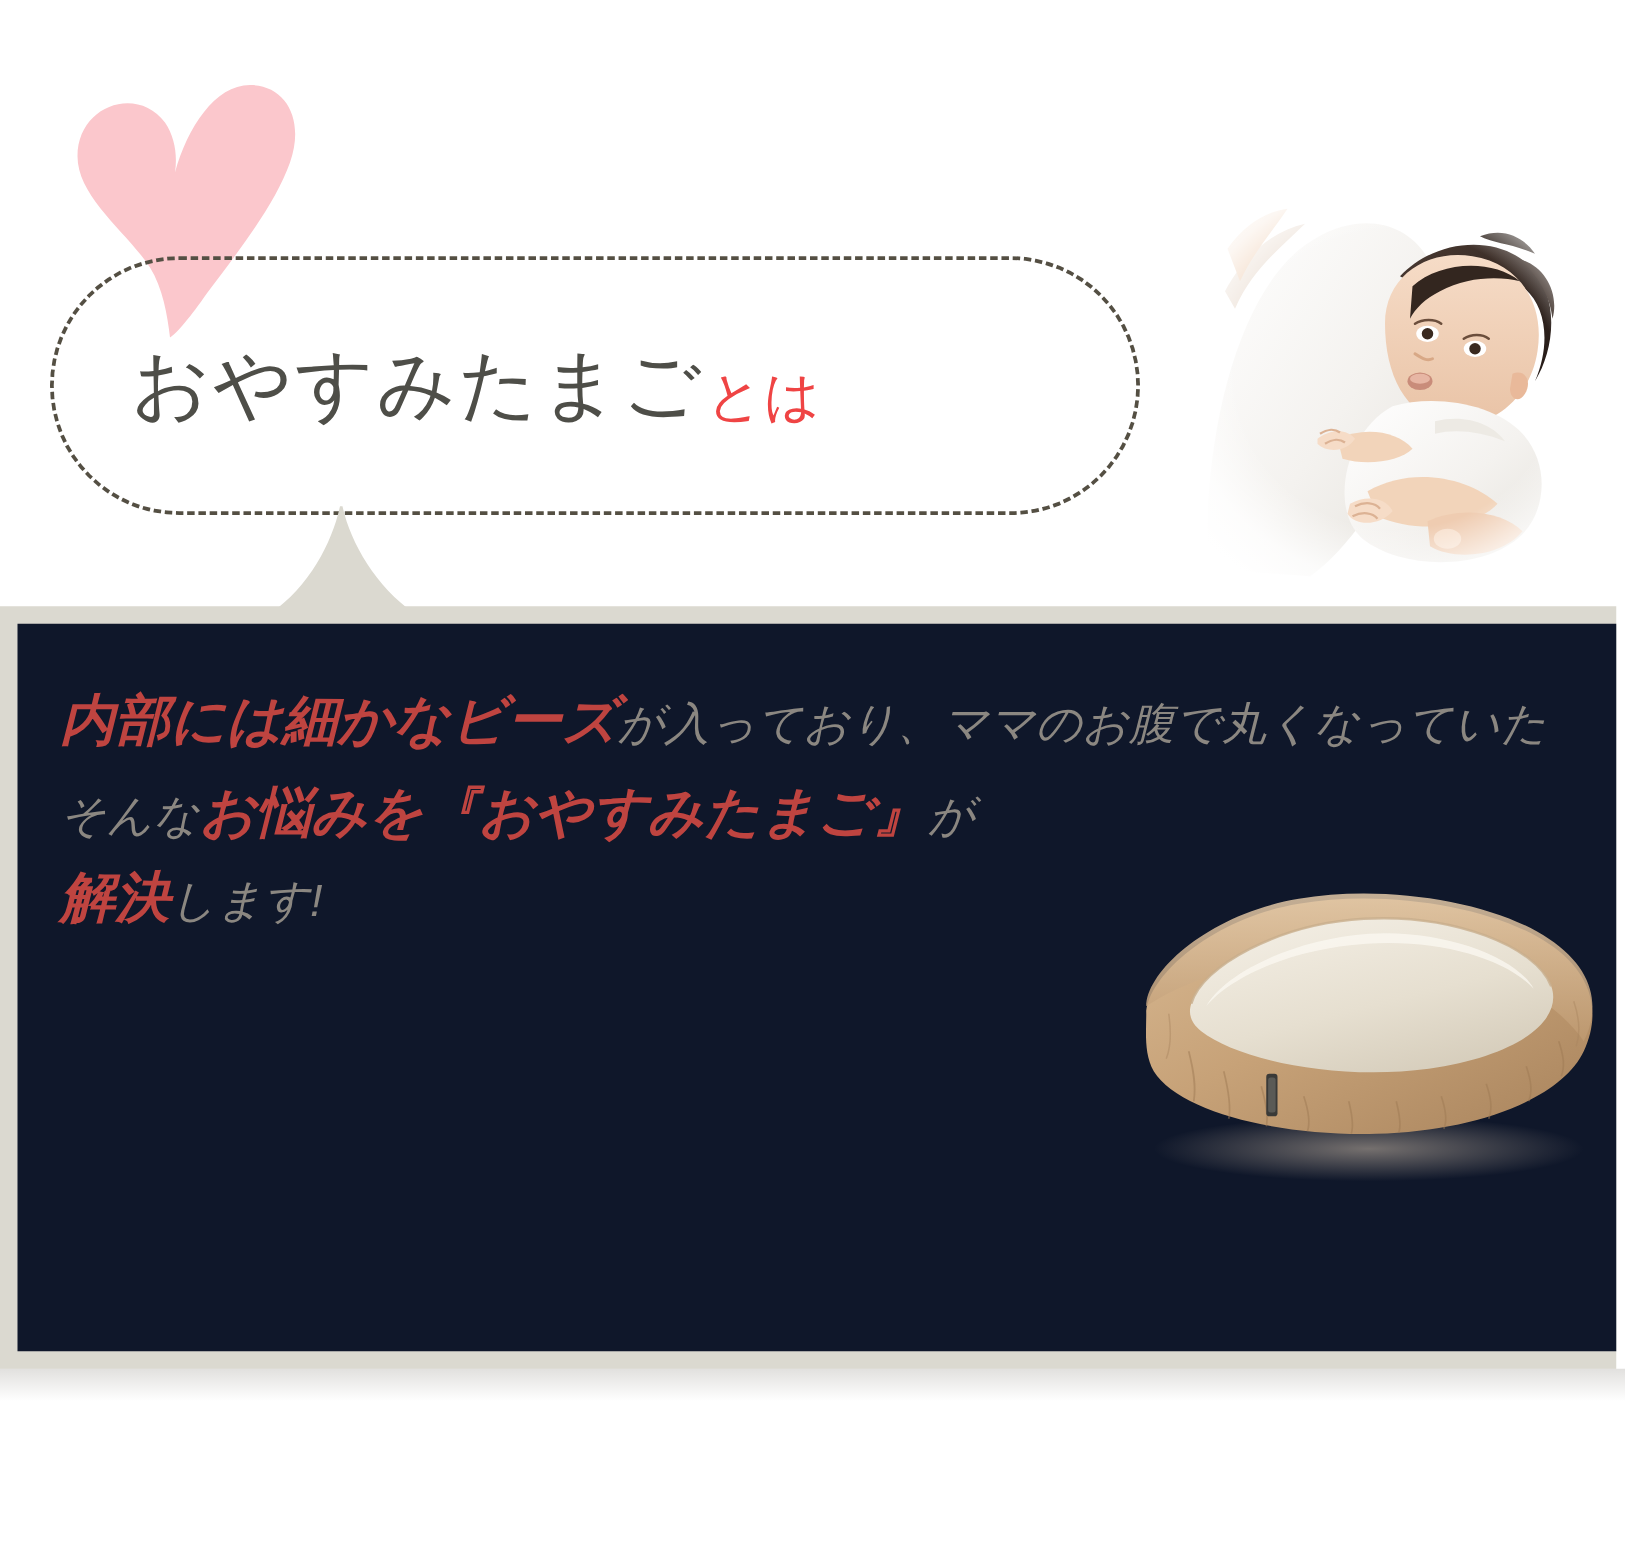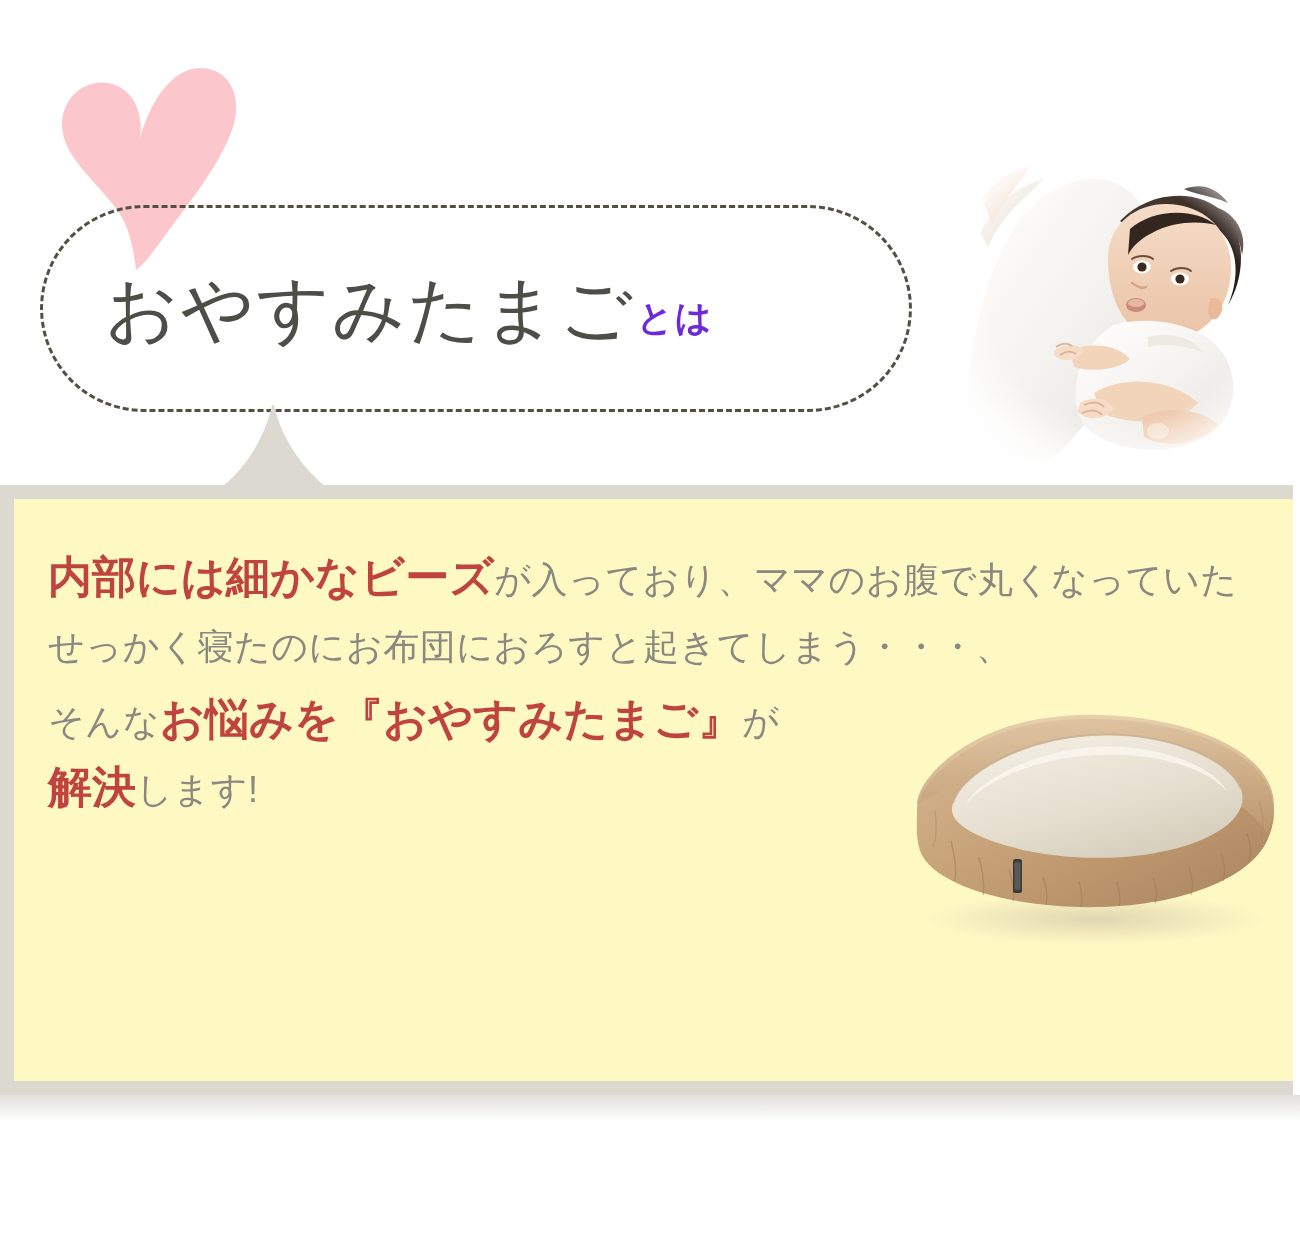--- a/index.html
+++ b/index.html
@@ -30,57 +30,58 @@
     background:transparent;
     box-sizing:border-box;
   }
   .title-text{
     position:absolute;left:0;top:0;width:100%;height:100%;
     display:flex;align-items:center;justify-content:flex-start;
     padding-left:62px;box-sizing:border-box;
     white-space:nowrap;
   }
   .title-main{
-    font-size:72px;
+    font-size:62px;
     line-height:1;
     color:#4E4E48;
     letter-spacing:2px;
     font-weight:500;
   }
   .title-suffix{
-    font-size:36px;
+    font-size:44px;
     line-height:1;
-    color:#6d28d9;
+    color:#ef4444;
     letter-spacing:1px;
     margin-left:2px;
     position:relative;top:9px;
-    font-weight:700;
+    font-weight:400;
   }
 
   
   .baby-photo{
     position:absolute;left:952px;top:155px;width:332px;height:310px;
     overflow:hidden;
   }
   .baby-photo svg{display:block;width:332px;height:310px;}
 
   
   .panel{
     position:absolute;left:0;top:485px;
     width:1293px;height:610px;
     background:#DBD9D0;
     box-sizing:border-box;
     padding:14px 0 14px 14px;
   }
   .panel-inner{
     width:100%;height:100%;
-    background:#fef9c3;
+    background:#0f172a;
     box-sizing:border-box;
     position:relative;
     overflow:hidden;
+    font-style:italic;
   }
   
   .panel-shadow{
     position:absolute;left:0;top:1095px;width:1300px;height:26px;
     background:linear-gradient(to bottom,rgba(120,115,105,0.22),rgba(120,115,105,0));
   }
 
   
   .panel-tail{
     position:absolute;left:214px;top:403px;width:120px;height:90px;
@@ -308,23 +309,20 @@
         </svg>
       </div>
 
       <div class="copy">
 
         <p class="ln l1">
           <span class="hl">内部には細かなビーズ</span><span>が入っており、ママのお腹で丸くなっていた</span>
         </p>
 
 
-        <p class="ln l3">
-          <span>せっかく寝たのにお布団におろすと起きてしまう・・・、</span>
-        </p>
 
         <p class="ln l4">
           <span>そんな</span><span class="hl">お悩みを『おやすみたまご』</span><span>が</span>
         </p>
 
         <p class="ln l5">
           <span class="hl">解決</span><span>します!</span>
         </p>
 
 

